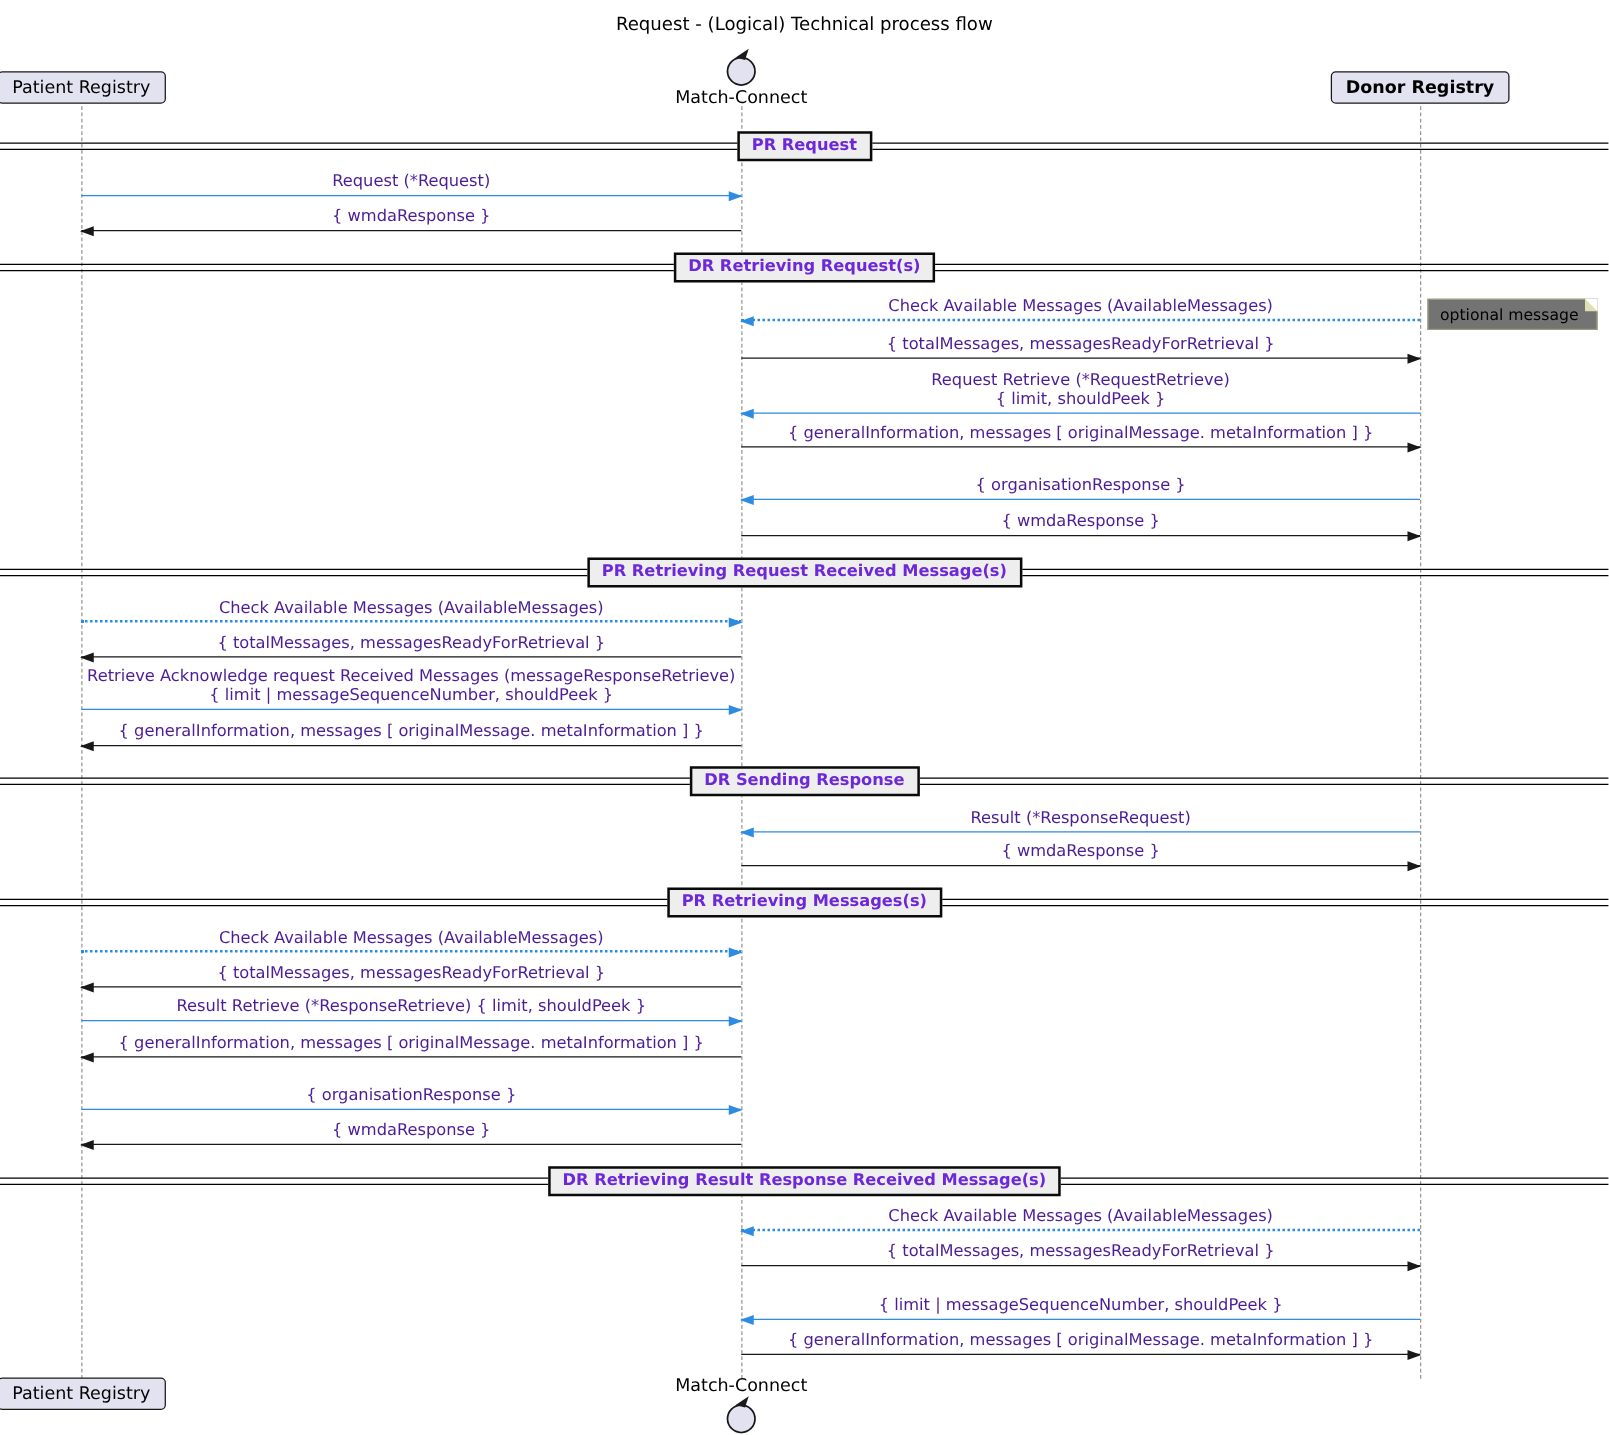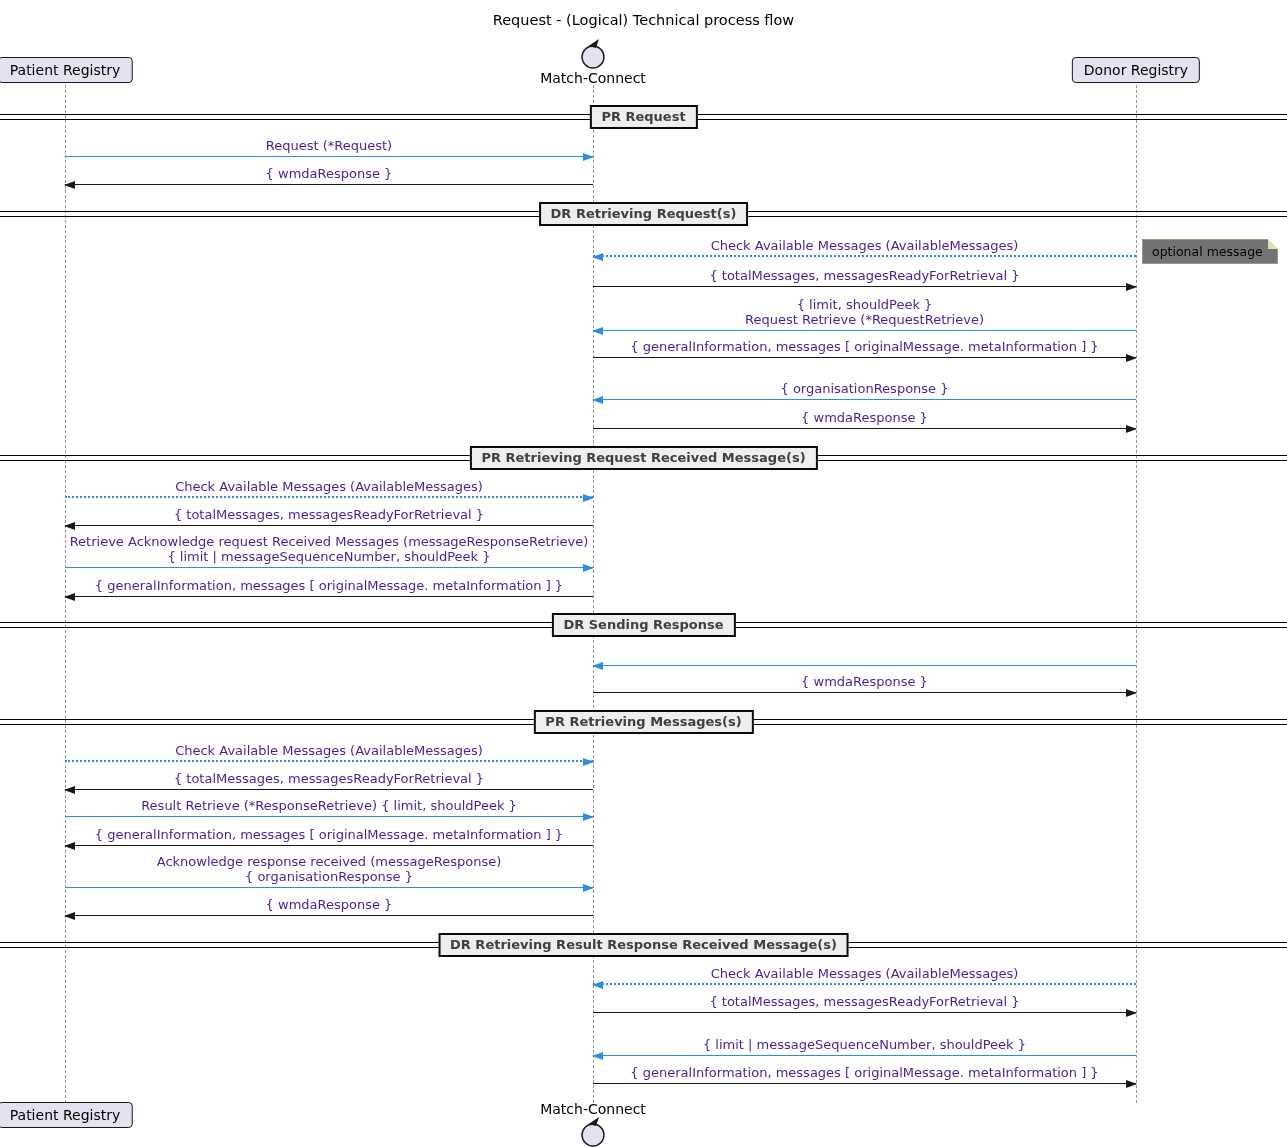--- a/index.html
+++ b/index.html
@@ -25,21 +25,21 @@
     font-size:14px; white-space:nowrap; color:#000;
   }
   .control-icon { position:absolute; transform:translateX(-50%); }
   .divider {
     position:absolute; left:0; right:0; height:4px;
     border-top:1.5px solid #000; border-bottom:1.5px solid #000;
   }
   .divider-label {
     position:absolute; left:50%; top:50%; transform:translate(-50%,-50%);
     background:#EEEEEE; border:2px solid #0a0a0a; padding:2px 10px 3px 10px;
-    font-size:13px; font-weight:bold; white-space:nowrap; color:#404040;
+    font-size:13px; font-weight:bold; white-space:nowrap; color:#6d28d9;
   }
   .message { position:absolute; height:44px; }
   .msg-text {
     position:absolute; left:0; right:0; bottom:8px; text-align:center;
     font-size:13px; line-height:15px; white-space:nowrap; color:#4c1d95;
   }
   .msg-line { position:absolute; left:0; right:0; bottom:4px; height:0; }
   .msg-line.blue-solid  { border-top:1.5px solid #2E8BE2; }
   .msg-line.blue-dotted { border-top:2px dotted #2E8BE2; }
   .msg-line.black-solid { border-top:1.5px solid #181818; }
@@ -76,21 +76,21 @@
   <div class="lifeline" style="left:1136px;"></div>
 
   <div class="participant" style="left:65px; top:57px;">Patient Registry</div>
 
   <svg class="control-icon" style="left:593px; top:36px;" width="30" height="33" viewBox="0 0 30 33">
     <circle cx="15" cy="21" r="11" fill="#E2E2F0" stroke="#181818" stroke-width="1.4"></circle>
     <polygon points="10.5,10 21,3 18,12" fill="#1a1a1a"></polygon>
   </svg>
   <div class="mc-label" style="left:593px; top:70px;">Match-Connect</div>
 
-  <div class="participant" style="left:1136px; top:57px;">Donor Registry</div>
+  <div class="participant" style="left:1136px; top:57px;font-weight:bold;">Donor Registry</div>
 
   <div id="flow">
       <div class="divider" style="top: 114px;">
         <div class="divider-label">PR Request</div>
       </div>
       <div class="message" style="left: 65px; width: 528px; top: 117px;">
         <div class="msg-text">
           <div>Request (*Request)</div>
         </div>
         <div class="msg-line blue-solid"></div>
@@ -115,22 +115,22 @@
       </div>
       <div class="message" style="left: 593px; width: 543px; top: 247px;">
         <div class="msg-text">
           <div>{ totalMessages, messagesReadyForRetrieval }</div>
         </div>
         <div class="msg-line black-solid"></div>
         <div class="ah right black-solid"></div>
       </div>
       <div class="message" style="left: 593px; width: 543px; top: 291px;">
         <div class="msg-text">
+          <div>Request Retrieve (*RequestRetrieve)</div>
           <div>{ limit, shouldPeek }</div>
-          <div>Request Retrieve (*RequestRetrieve)</div>
         </div>
         <div class="msg-line blue-solid"></div>
         <div class="ah left blue-solid"></div>
       </div>
       <div class="message" style="left: 593px; width: 543px; top: 318px;">
         <div class="msg-text">
           <div>{ generalInformation, messages [ originalMessage. metaInformation ] }</div>
         </div>
         <div class="msg-line black-solid"></div>
         <div class="ah right black-solid"></div>
@@ -178,20 +178,23 @@
         <div class="msg-text">
           <div>{ generalInformation, messages [ originalMessage. metaInformation ] }</div>
         </div>
         <div class="msg-line black-solid"></div>
         <div class="ah left black-solid"></div>
       </div>
       <div class="divider" style="top: 622px;">
         <div class="divider-label">DR Sending Response</div>
       </div>
       <div class="message" style="left: 593px; width: 543px; top: 626px;">
+        <div class="msg-text">
+          <div>Result (*ResponseRequest)</div>
+        </div>
         <div class="msg-line blue-solid"></div>
         <div class="ah left blue-solid"></div>
       </div>
       <div class="message" style="left: 593px; width: 543px; top: 653px;">
         <div class="msg-text">
           <div>{ wmdaResponse }</div>
         </div>
         <div class="msg-line black-solid"></div>
         <div class="ah right black-solid"></div>
       </div>
@@ -221,21 +224,20 @@
       </div>
       <div class="message" style="left: 65px; width: 528px; top: 806px;">
         <div class="msg-text">
           <div>{ generalInformation, messages [ originalMessage. metaInformation ] }</div>
         </div>
         <div class="msg-line black-solid"></div>
         <div class="ah left black-solid"></div>
       </div>
       <div class="message" style="left: 65px; width: 528px; top: 848px;">
         <div class="msg-text">
-          <div>Acknowledge response received (messageResponse)</div>
           <div>{ organisationResponse }</div>
         </div>
         <div class="msg-line blue-solid"></div>
         <div class="ah right blue-solid"></div>
       </div>
       <div class="message" style="left: 65px; width: 528px; top: 876px;">
         <div class="msg-text">
           <div>{ wmdaResponse }</div>
         </div>
         <div class="msg-line black-solid"></div>

